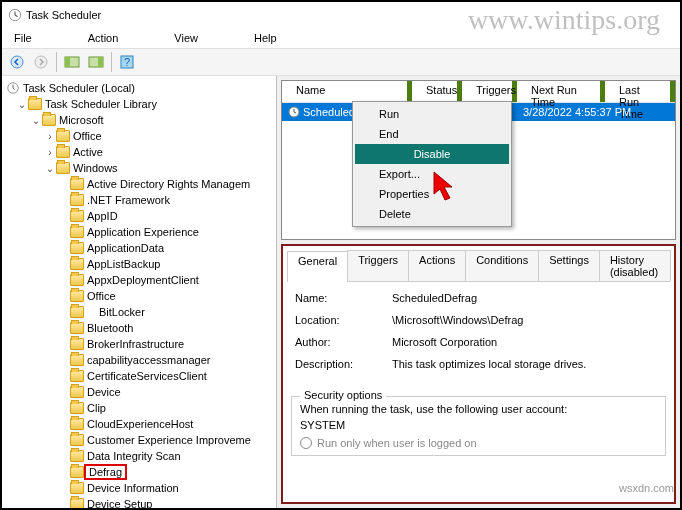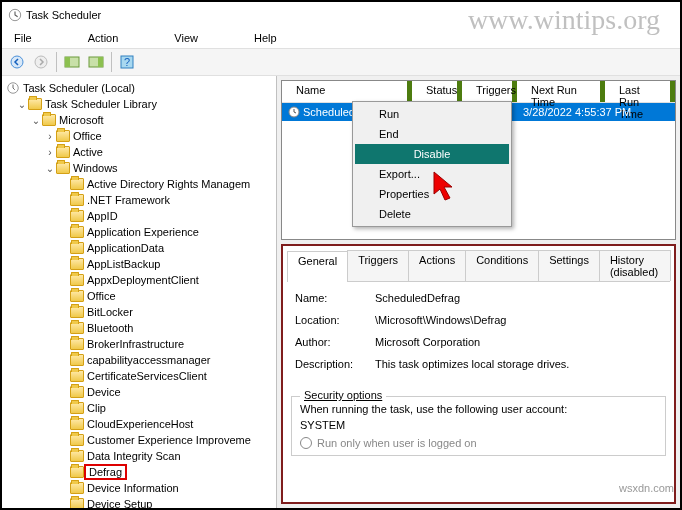--- a/index.html
+++ b/index.html
@@ -27,23 +27,23 @@
 .grid-row > div { padding: 1px 6px; overflow: hidden; }
 .ctx-menu { position: absolute; top: 20px; left: 70px; width: 160px; background: #f0f0f0; border: 1px solid #999; box-shadow: 2px 2px 4px rgba(0,0,0,.3); z-index: 10; padding: 2px; }
 .ctx-item { padding: 4px 24px; cursor: default; }
 .ctx-item.hl { background: #0f766e; color: #fff; text-align: center; }
 .detail-pane { background: #fff; border: 2px solid #7f1d1d; flex: 1; padding: 4px; overflow: hidden; }
 .tabs { display: flex; border-bottom: 1px solid #ccc; }
 .tab { padding: 3px 10px; border: 1px solid #ccc; border-bottom: none; background: #f5f5f5; margin-right: -1px; cursor: default; font-size: 11px; }
 .tab.active { background: #fff; position: relative; top: 1px; }
 .detail-body { padding: 10px 8px; }
 .drow { display: flex; margin-bottom: 10px; }
-.drow .lbl { width: 80px; }
+.drow .lbl { width: 97px; }
 .security { border: 1px solid #ccc; margin: 6px 4px; padding: 6px 8px; position: relative; }
-.security .leg { position: absolute; top: -8px; left: 8px; background: #fff; padding: 0 4px; text-decoration: underline; }
+.security .leg { position: absolute; top: -8px; left: 8px; background: #fff; padding: 0 4px; }
 .radio { display: flex; align-items: center; gap: 5px; margin-top: 6px; color: #888; }
 .radio-circ { width: 12px; height: 12px; border: 1px solid #888; border-radius: 50%; }
 .watermark { position: absolute; top: 2px; right: 20px; font-size: 28px; color: #c0c0c0; font-family: Georgia, serif; pointer-events: none; z-index: 50; }
 .watermark2 { position: absolute; bottom: 14px; right: 6px; font-size: 11px; color: #999; z-index: 50; }
 .cursor-arrow { position: absolute; z-index: 100; pointer-events: none; }
 .highlight-box { border: 2px solid #d00; padding: 0 3px; margin-left: -3px; }
 .clock-svg { width: 14px; height: 14px; }
 </style>
 </head>
 <body>
@@ -163,21 +163,21 @@
             <span>AppListBackup</span>
           </div>
           <div class="tree-item" style="padding-left: 64px;">
             <span class="folder ficon"></span>
             <span>AppxDeploymentClient</span>
           </div>
           <div class="tree-item" style="padding-left: 64px;">
             <span class="folder ficon"></span>
             <span>Office</span>
           </div>
-          <div class="tree-item" style="padding-left: 64px;">
+          <div class="tree-item" style="padding-left: 64px; gap: 12px;">
             <span class="folder ficon"></span>
             <span>BitLocker</span>
           </div>
           <div class="tree-item" style="padding-left: 64px;">
             <span class="folder ficon"></span>
             <span>Bluetooth</span>
           </div>
           <div class="tree-item" style="padding-left: 64px;">
             <span class="folder ficon"></span>
             <span>BrokerInfrastructure</span>

